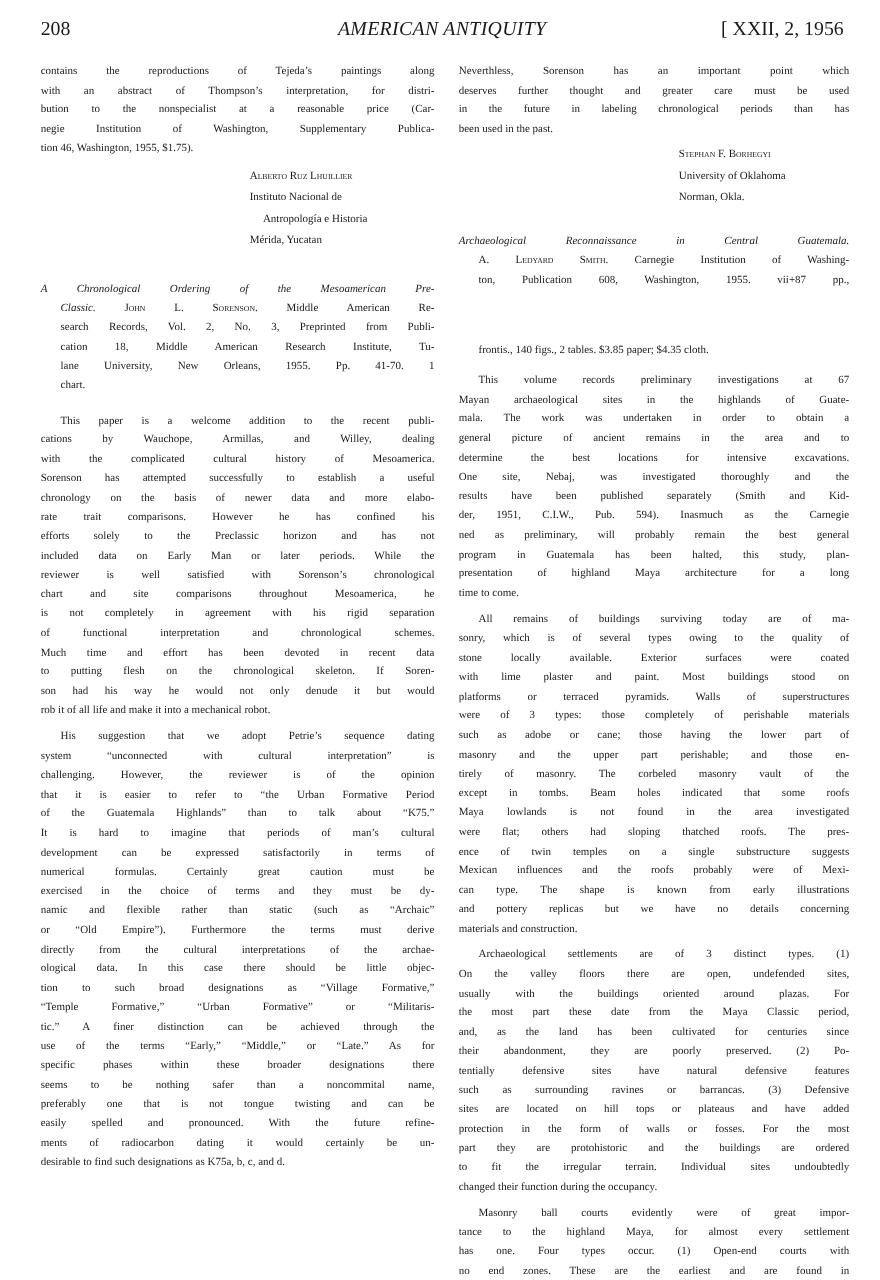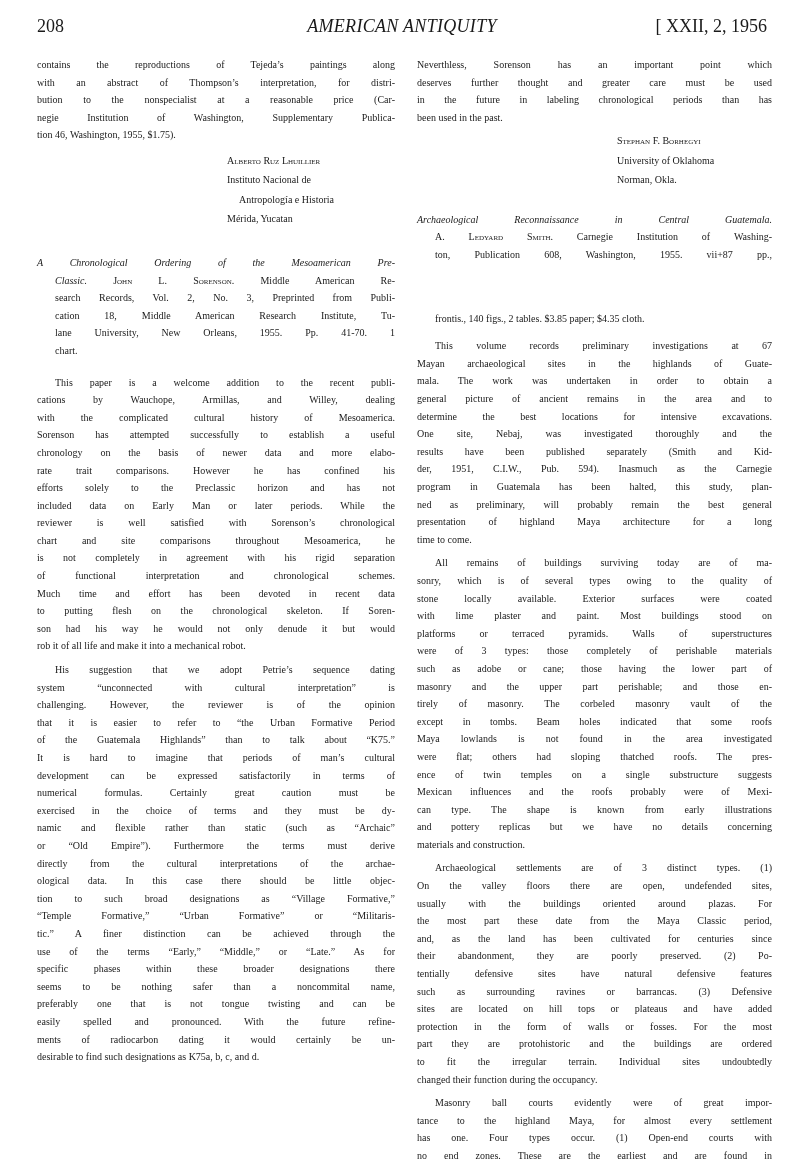--- a/index.html
+++ b/index.html
@@ -136,22 +136,22 @@
 
   <div class="para first-indent">
       <span class="line">This volume records preliminary investigations at 67</span>
       <span class="line">Mayan archaeological sites in the highlands of Guate-</span>
       <span class="line">mala.  The work was undertaken in order to obtain a</span>
       <span class="line">general picture of ancient remains in the area and to</span>
       <span class="line">determine the best locations for intensive excavations.</span>
       <span class="line">One site, Nebaj, was investigated thoroughly and the</span>
       <span class="line">results have been published separately (Smith and Kid-</span>
       <span class="line">der, 1951, C.I.W., Pub. 594).  Inasmuch as the Carnegie</span>
+      <span class="line">ned as preliminary, will probably remain the best general</span>
       <span class="line">program in Guatemala has been halted, this study, plan-</span>
-      <span class="line">ned as preliminary, will probably remain the best general</span>
       <span class="line">presentation of highland Maya architecture for a long</span>
       <span class="line last">time to come.</span>
     </div>
   <div class="para first-indent">
       <span class="line">All remains of buildings surviving today are of ma-</span>
       <span class="line">sonry, which is of several types owing to the quality of</span>
       <span class="line">stone locally available.  Exterior surfaces were coated</span>
       <span class="line">with lime plaster and paint.  Most buildings stood on</span>
       <span class="line">platforms or terraced pyramids.  Walls of superstructures</span>
       <span class="line">were of 3 types: those completely of perishable materials</span>

